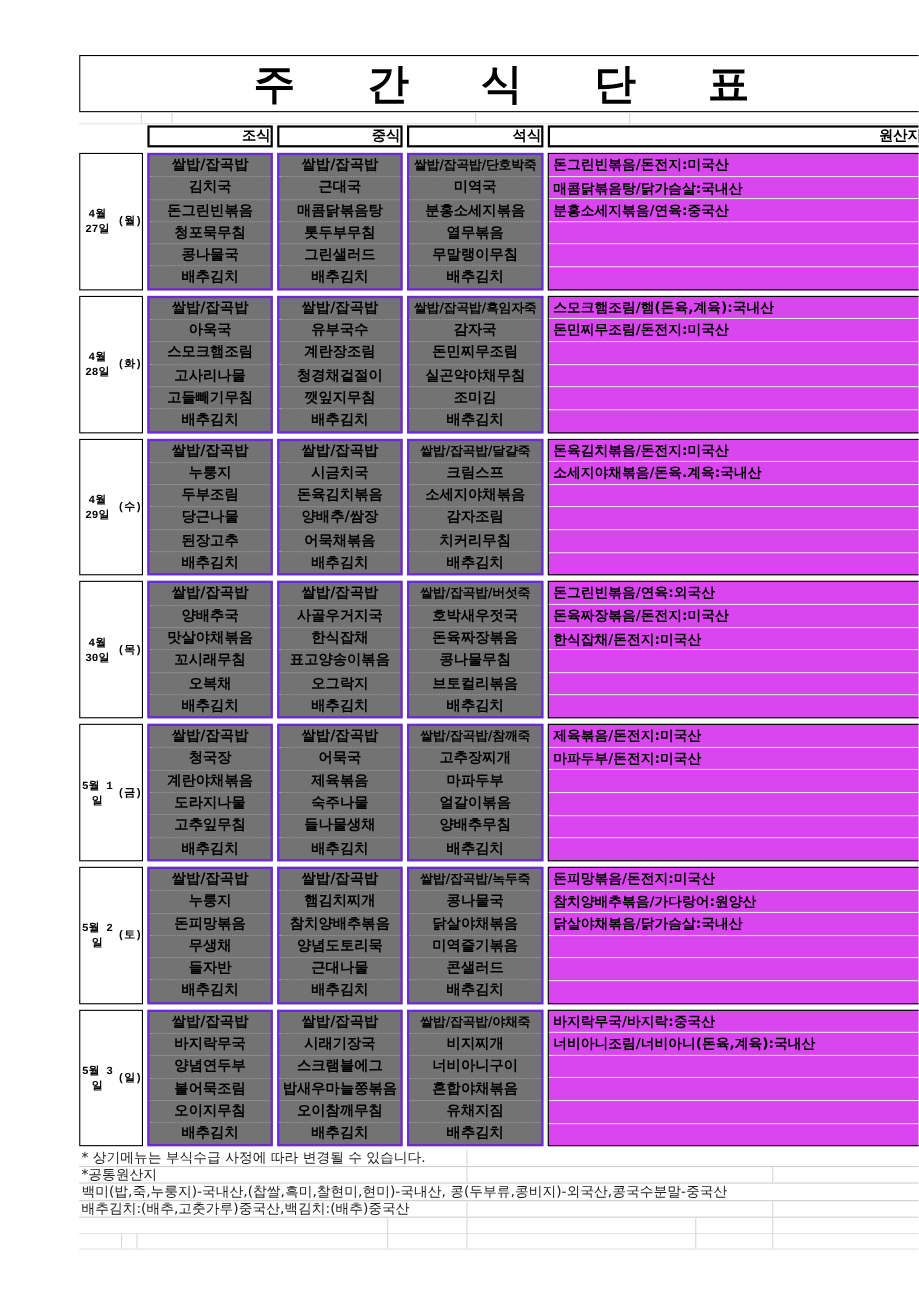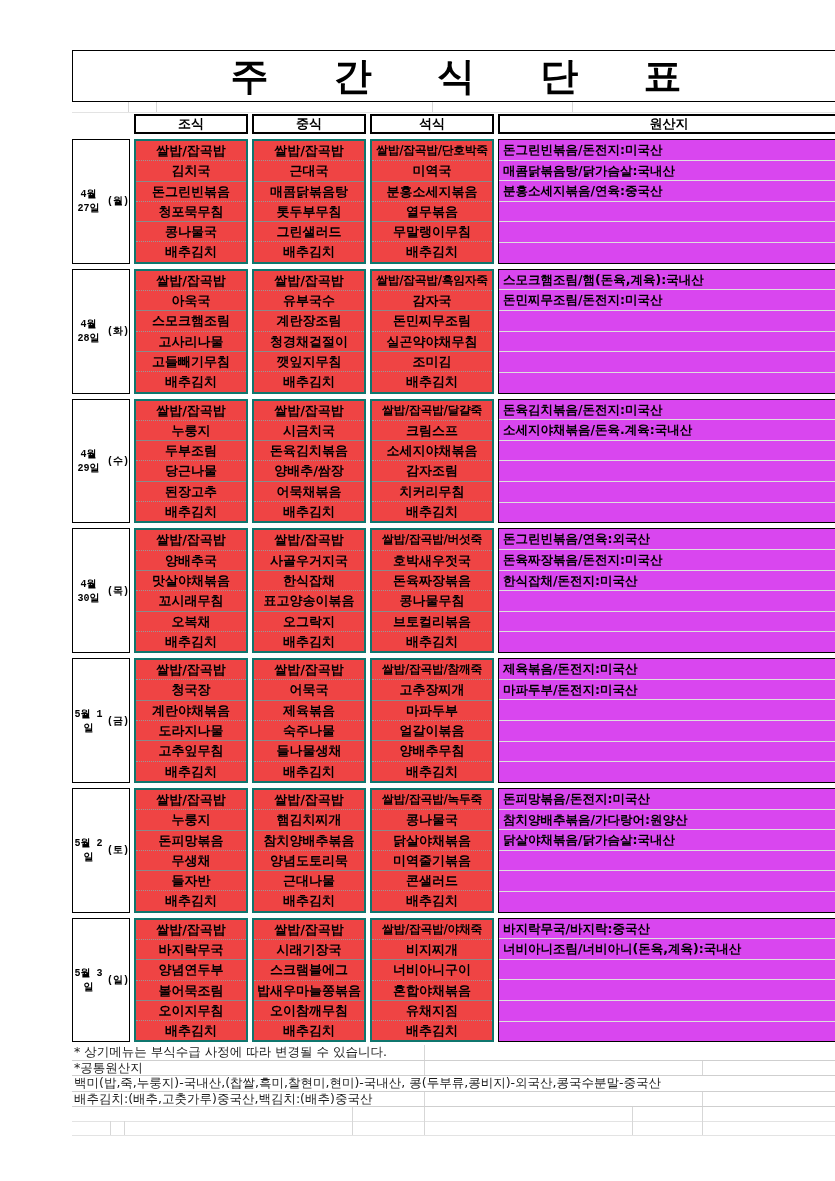--- a/index.html
+++ b/index.html
@@ -15,26 +15,26 @@
   .title { font-size:38px; font-weight:800; letter-spacing:26px; text-indent:26px; white-space:nowrap; }
 
   
   .top-strip { position:relative; height:10px; border-bottom:1px solid #e3e3e3; }
   .top-strip .vtick { position:absolute; top:0; bottom:0; width:1px; background:#d7d7d7; }
 
   
   .grid { display:grid; grid-template-columns:58px 114px 114px 124px 1fr; column-gap:4px; }
 
   .header-row { margin-top:1px; }
-  .header-cell { border:2px solid #000; height:16px; line-height:16px; text-align:center; font-size:13px; font-weight:700; background:#fff; }
+  .header-cell { border:2px solid #000; height:16px; line-height:16px; text-align:right; font-size:13px; font-weight:700; background:#fff; }
   .header-spacer { }
 
   .day-row { margin-top:5px; }
   .date-cell { border:1.5px solid #000; display:flex; flex-direction:row; align-items:center; justify-content:center; font-size:10px; font-weight:700; gap:3px; text-align:center;font-family:Liberation Mono, monospace; }
-  .meal-box { border:2px solid #0f766e; background:#ef4444; }
+  .meal-box { border:2px solid #6d28d9; background:#737373; }
   .menu-item { height:19.3px; line-height:19.3px; text-align:center; font-size:13px; font-weight:700; white-space:nowrap; overflow:hidden; }
   .menu-item + .menu-item { border-top:1px dotted #999; }
   .meal-box .menu-item:nth-child(3), .meal-box .menu-item:nth-child(5) { border-top:1px solid #8a8a8a; }
   .dinner .menu-item:first-child { font-size:11.8px; letter-spacing:-0.3px; }
 
   .origin-box { border:1.5px solid #000; background:#d946ef; }
   .origin-line { height:19.6px; line-height:19.6px; font-size:12.5px; font-weight:700; padding-left:4px; border-bottom:1px solid #dedede; white-space:nowrap; overflow:hidden; }
   .origin-line:last-child { border-bottom:none; }
 
   

